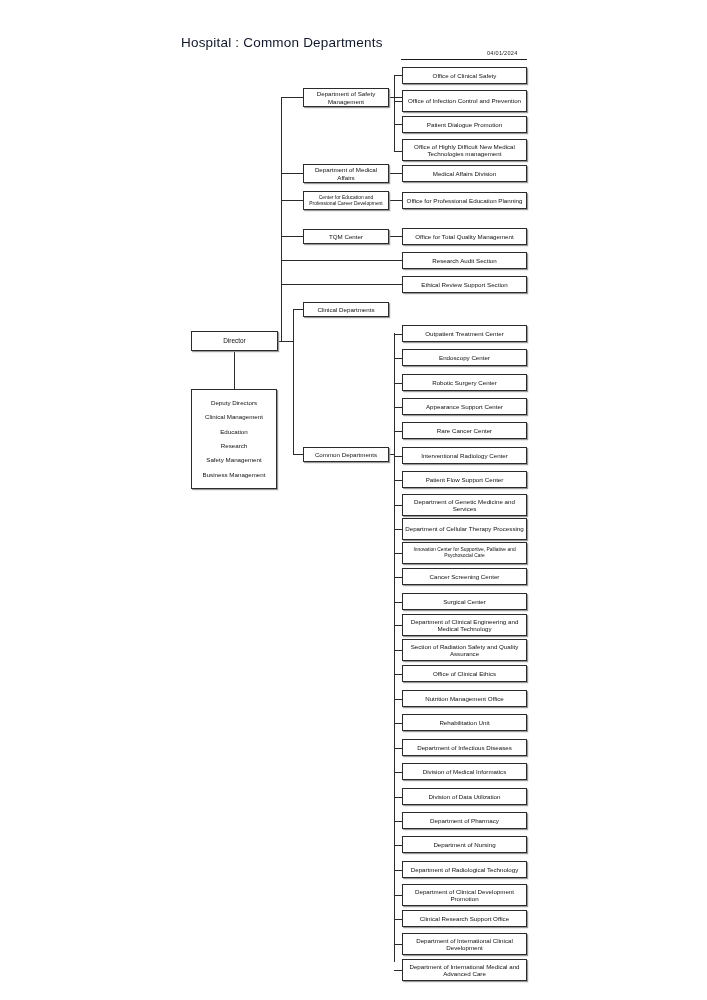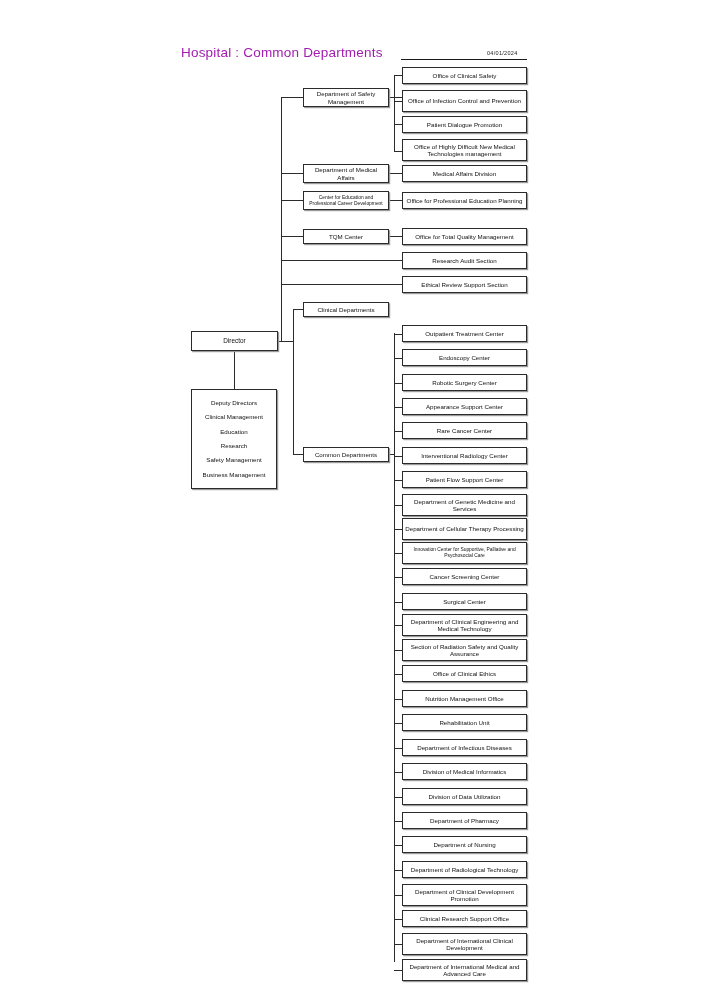--- a/index.html
+++ b/index.html
@@ -17,24 +17,24 @@
   }
   #chart {
     position: absolute;
     left: 0; top: 0;
     width: 707px;
     height: 1000px;
   }
   .title {
     position: absolute;
     left: 181px;
-    top: 45px;
+    top: 35px;
     font-size: 13.5px;
     letter-spacing: 0.2px;
-    color: #a21caf;
+    color: #0f172a;
     white-space: nowrap;
   }
   .date {
     position: absolute;
     left: 487px;
     top: 50px;
     font-size: 5.5px;
     letter-spacing: 0.3px;
     color: #1a1a1a;
     white-space: nowrap;

